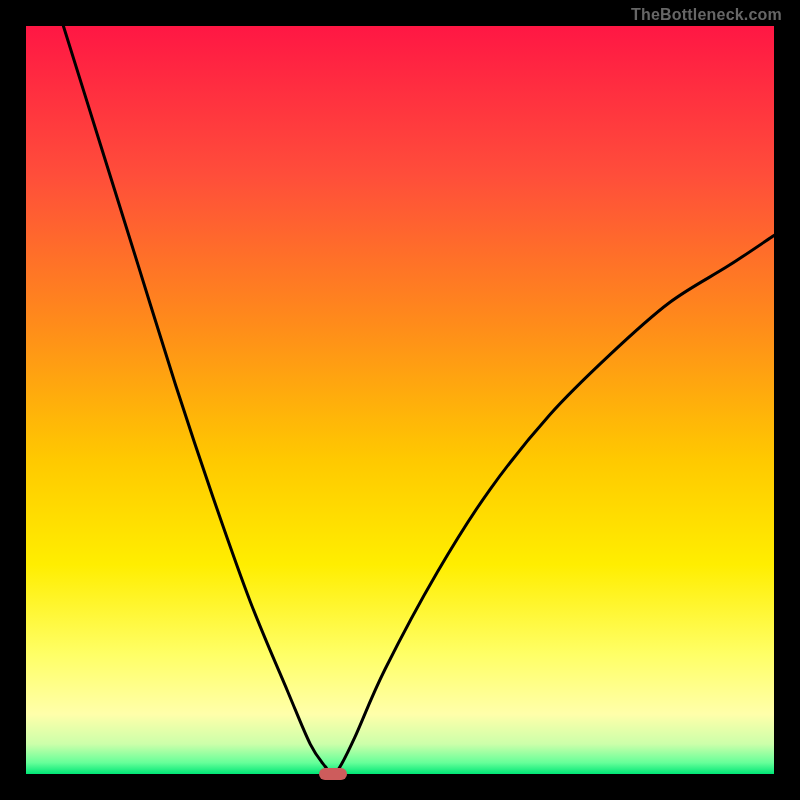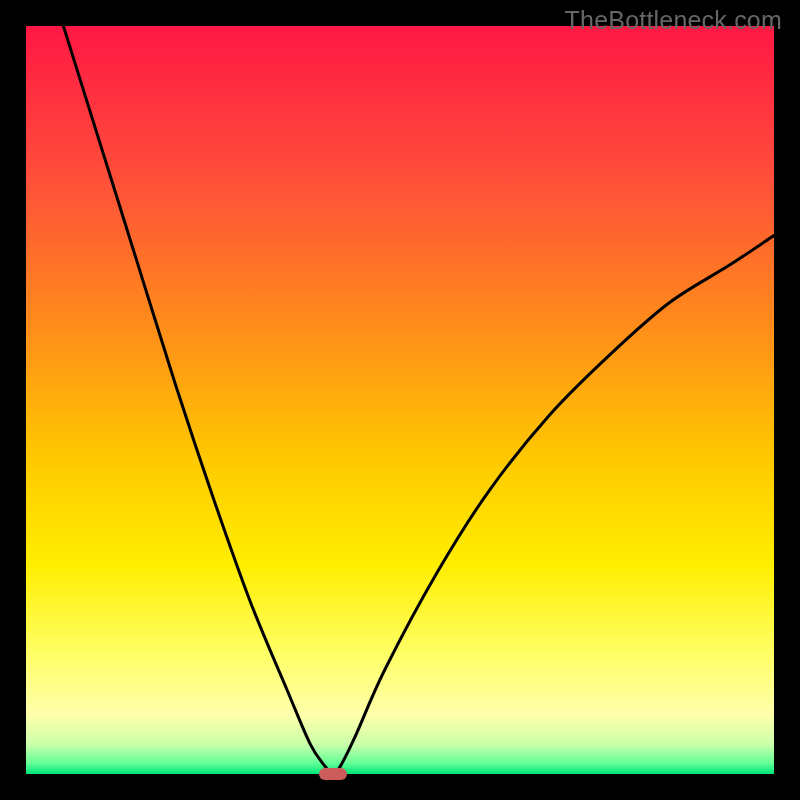--- a/index.html
+++ b/index.html
@@ -9,22 +9,22 @@
     height: 800px;
     background: #000;
     position: relative;
     font-family: Arial, sans-serif;
   }
   .watermark {
     position: absolute;
     top: 6px;
     right: 18px;
     color: #666666;
-    font-size: 25px;
-    font-weight: 400;
+    font-size: 16px;
+    font-weight: 700;
     z-index: 10;
     letter-spacing: 0.2px;
   }
   .chart-area {
     position: absolute;
     left: 26px;
     top: 26px;
     width: 748px;
     height: 748px;
   }

